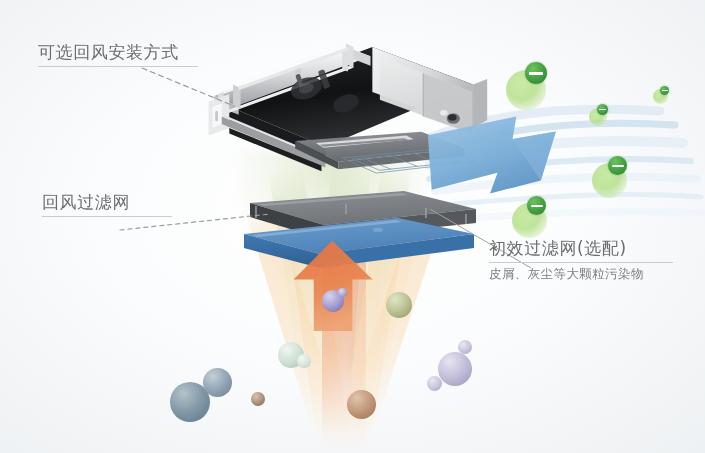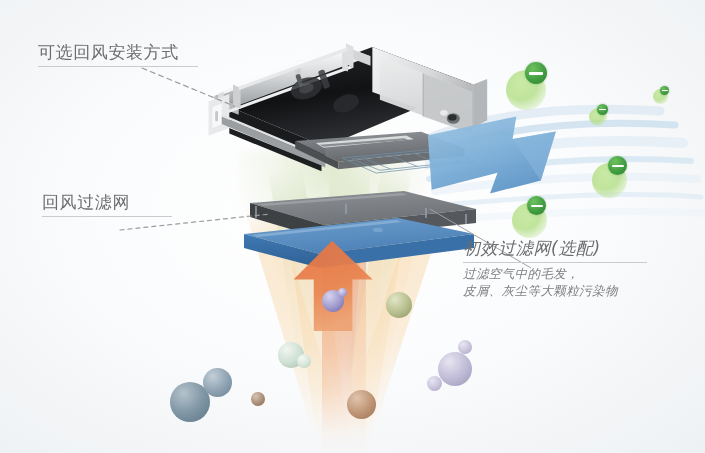--- a/index.html
+++ b/index.html
@@ -340,20 +340,19 @@
   <div class="lbl" style="left:38px;top:42px;">
     <div class="big">可选回风安装方式</div>
     <div class="rule" style="width:160px;"></div>
   </div>
 
   <div class="lbl" style="left:34px;top:192px;margin-left:8px;">
     <div class="big">回风过滤网</div>
     <div class="rule" style="width:130px;"></div>
   </div>
 
-  <div class="lbl" style="left:463px;top:238px;font-style:italic;">
+  <div class="lbl" style="left:489px;top:238px;">
     <div class="big">初效过滤网(选配)</div>
     <div class="rule" style="width:184px;"></div>
-    <div class="sub">过滤空气中的毛发，</div>
     <div class="sub2">皮屑、灰尘等大颗粒污染物</div>
   </div>
 
 </div>
 
 </body></html>

